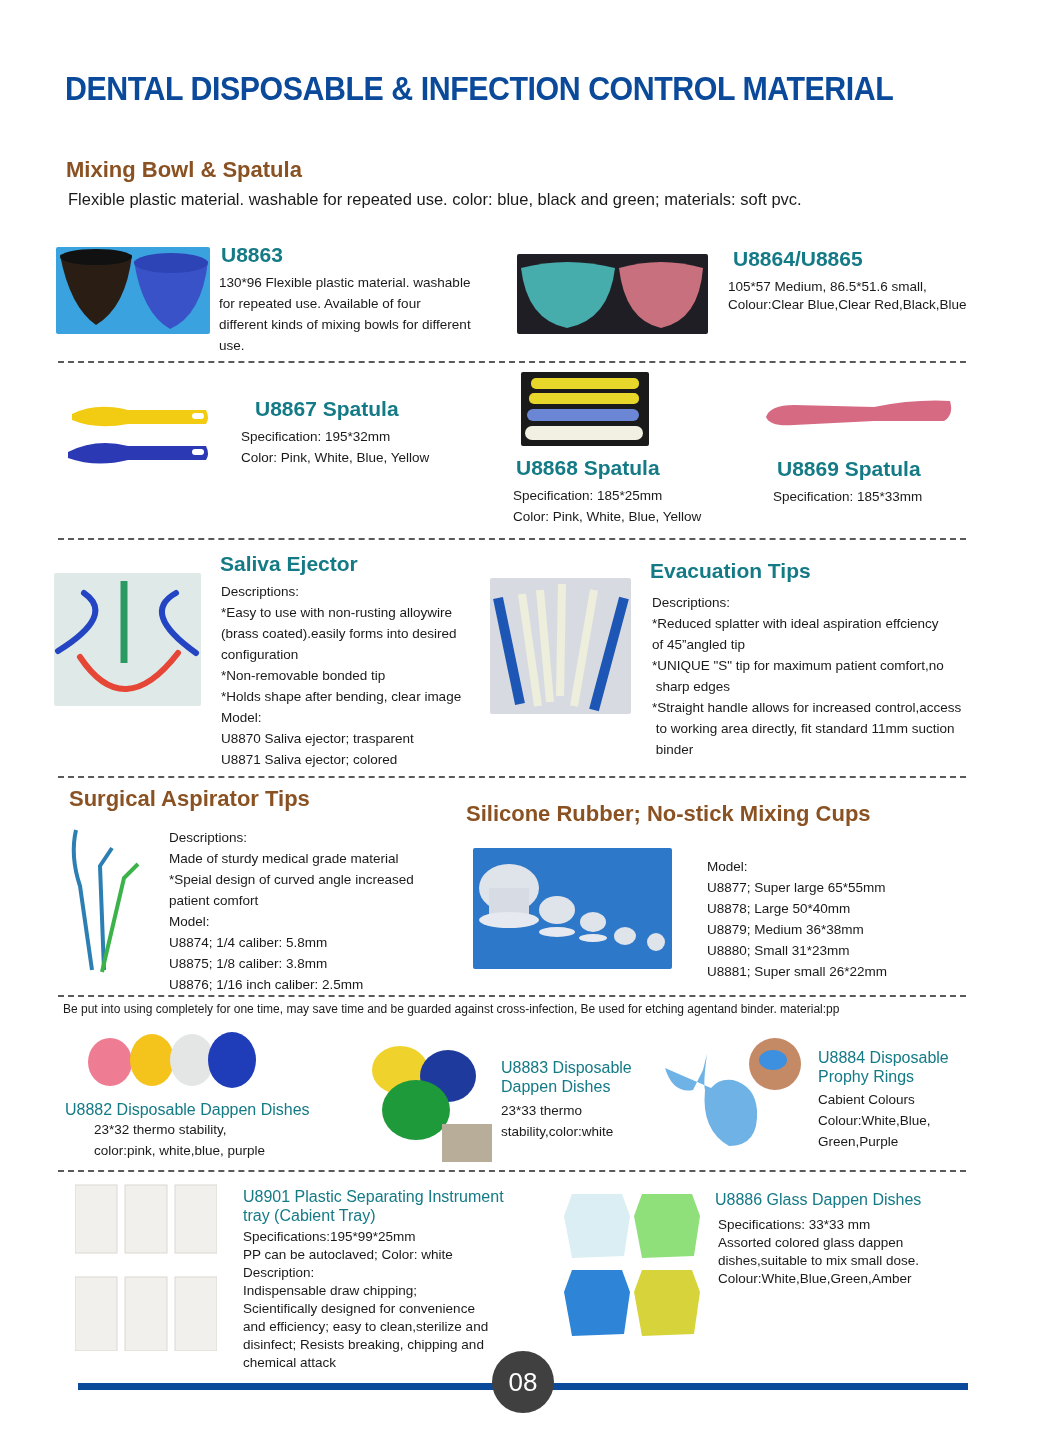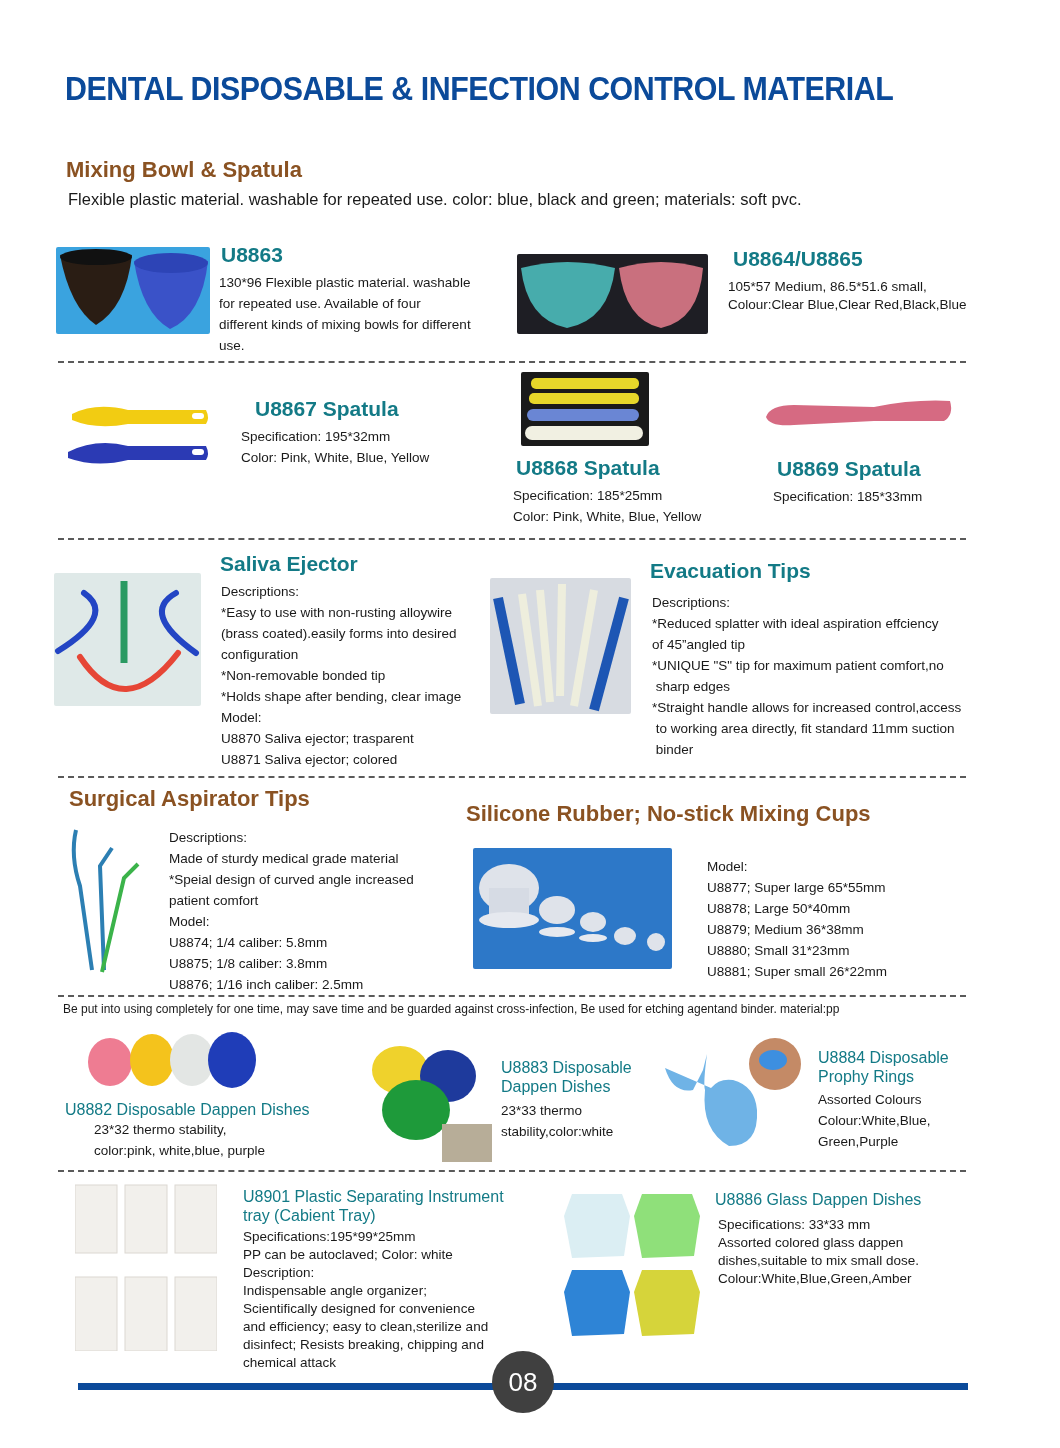--- a/index.html
+++ b/index.html
@@ -222,21 +222,21 @@
     <path d="M2 34 Q10 60 30 56 L40 36 L44 20 Q40 50 42 56 Q38 96 66 112 Q96 112 94 76 Q92 52 70 46 Q56 44 48 54" fill="#6fb3e6"></path>
     <circle cx="112" cy="30" r="26" fill="#c48a66"></circle>
     <ellipse cx="110" cy="26" rx="14" ry="10" fill="#3d8fe0"></ellipse>
   </svg>
 </div>
 <div class="abs teal-n" style="left:818px;top:1048px;">
   <div>U8884 Disposable</div>
   <div>Prophy Rings</div>
 </div>
 <div class="abs txt" style="left:818px;top:1089px;">
-  <div>Assorted Colours</div>
+  <div>Cabient Colours</div>
   <div>Colour:White,Blue,</div>
   <div>Green,Purple</div>
 </div>
 
 <div class="abs dash" style="top:1170px;"></div>
 
 <div class="abs" style="left:75px;top:1183px;width:142px;height:168px;">
   <svg width="142" height="168">
     <rect x="0" y="2" width="42" height="68" fill="#f2f0ec" stroke="#dcd8d2"></rect>
     <rect x="50" y="2" width="42" height="68" fill="#f2f0ec" stroke="#dcd8d2"></rect>
@@ -247,21 +247,21 @@
   </svg>
 </div>
 <div class="abs teal-n" style="left:243px;top:1187px;">
   <div>U8901 Plastic Separating Instrument</div>
   <div>tray (Cabient Tray)</div>
 </div>
 <div class="abs txt2" style="left:243px;top:1228px;">
   <div>Specifications:195*99*25mm</div>
   <div>PP can be autoclaved; Color: white</div>
   <div>Description:</div>
-  <div>Indispensable angle organizer;</div>
+  <div>Indispensable draw chipping;</div>
   <div>Scientifically designed for convenience</div>
   <div>and efficiency; easy to clean,sterilize and</div>
   <div>disinfect; Resists breaking, chipping and</div>
   <div>chemical attack</div>
 </div>
 
 <div class="abs" style="left:558px;top:1186px;width:156px;height:156px;">
   <svg width="156" height="156">
     <polygon points="14,8 64,8 72,30 66,70 14,72 6,30" fill="#dbeef3"></polygon>
     <polygon points="84,8 134,8 142,30 136,70 84,72 76,30" fill="#8fe07a"></polygon>

